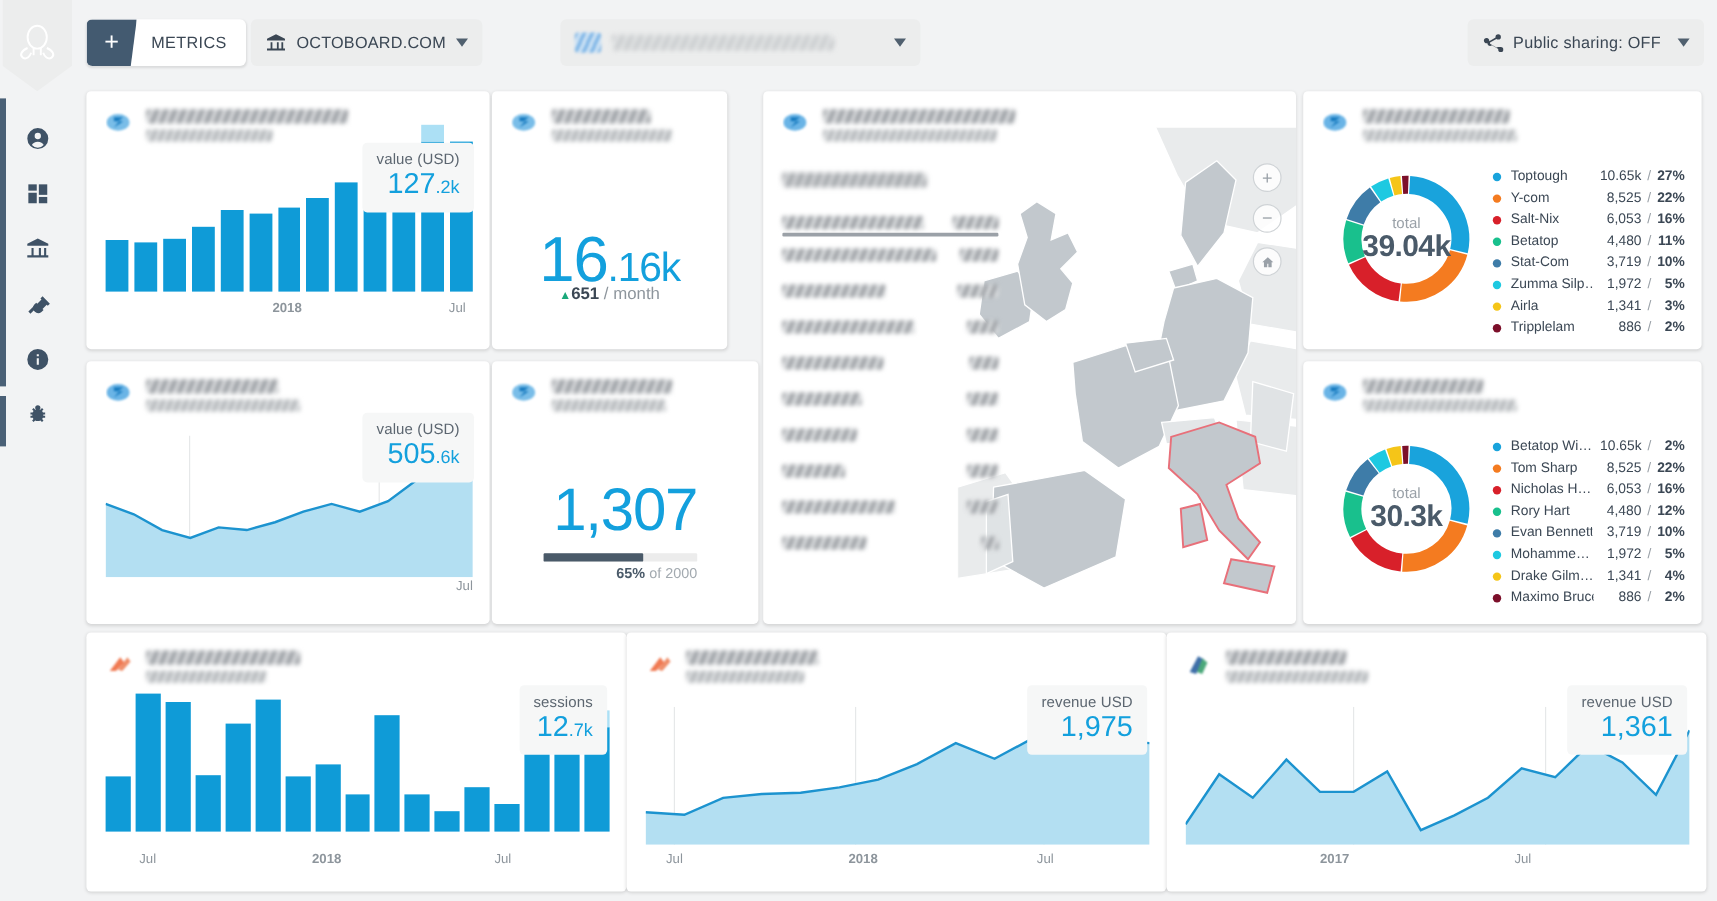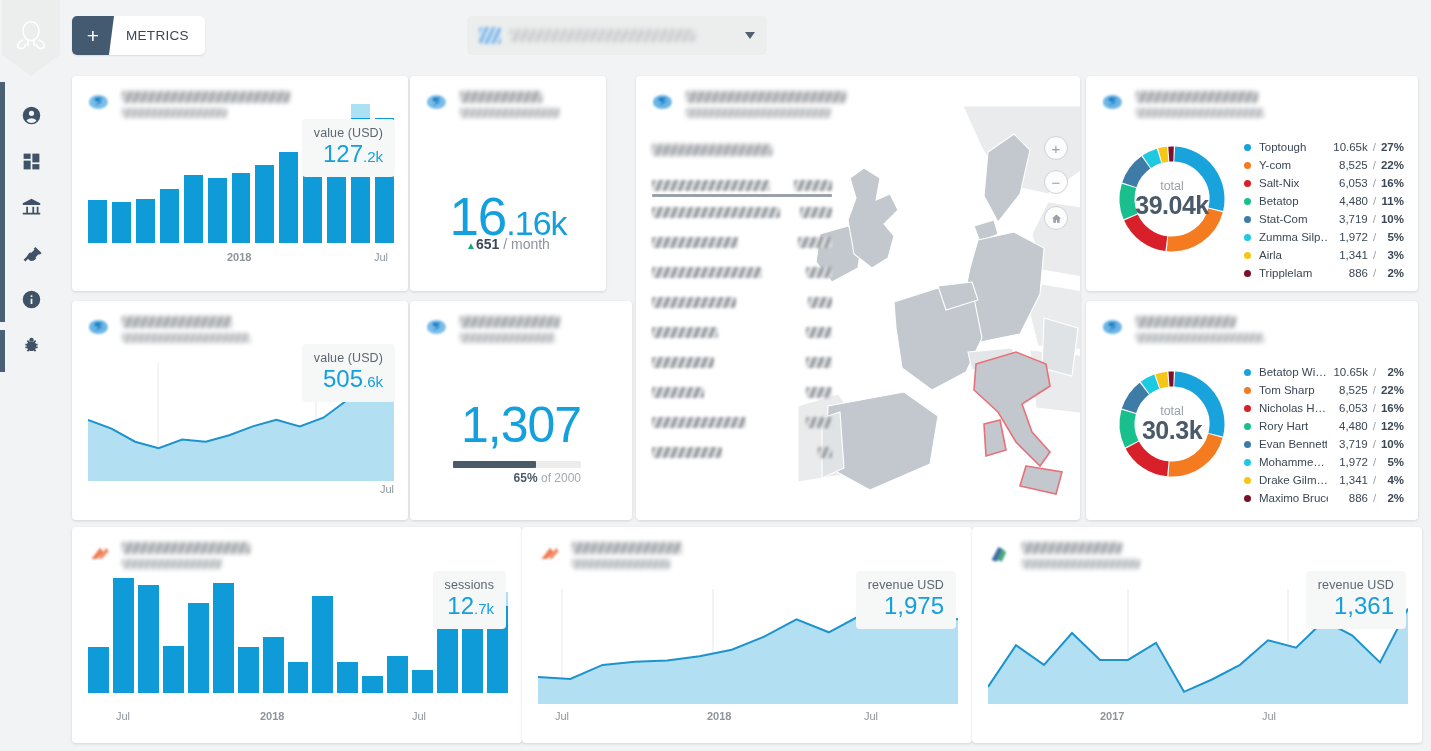--- a/index.html
+++ b/index.html
@@ -230,29 +230,43 @@
       </div>
     </div>
   </div>
 
   <div class="topbar">
     <div class="btn-metrics">
       <div class="metrics-plus">+</div>
       <div class="metrics-label">METRICS</div>
     </div>
 
+    <div class="dd dd-domain">
+      <svg viewBox="0 0 24 24">
+        <path d="M12 2L2 7v2h20V7L12 2zM4 11v7H2v2h20v-2h-2v-7h-2v7h-3v-7h-2v7H8v-7H6v7H4v-7z"></path>
+      </svg>
+      <span class="lbl">OCTOBOARD.COM</span>
+      <span class="caret"></span>
+    </div>
 
     <div class="dd dd-team">
       <div style="display:flex;align-items:center;gap:9px;">
         <span class="blur-logo"></span>
         <span class="blur-line"></span>
       </div>
       <span class="caret"></span>
     </div>
 
+    <div class="dd dd-share">
+      <svg viewBox="0 0 24 24">
+        <path d="M18 16.1c-.8 0-1.4.3-2 .8l-7.1-4.2c.1-.2.1-.5.1-.7s0-.5-.1-.7L16 7.2c.5.5 1.2.8 2 .8a3 3 0 10-3-3c0 .3 0 .5.1.7L8 9.8A3 3 0 106 12c0 1.7 1.3 3 3 3 .8 0 1.5-.3 2-.8l7.1 4.2c-.1.2-.1.4-.1.6a2.9 2.9 0 102.9-2.9z"></path>
+      </svg>
+      <span class="lbl">Public sharing: OFF</span>
+      <span class="caret" style="margin-left:6px;"></span>
+    </div>
   </div>
 
   <div class="card" style="left:72px; top:76px; width:336px; height:215px;">
     <div class="w-head">
       <svg class="t-ico" viewBox="0 0 30 22">
         <g style="filter:blur(1.1px)">
           <ellipse cx="12" cy="11" rx="11" ry="8" fill="#79bde8"></ellipse>
           <path d="M8 6 h9 l-5 4 h5 l-9 6 5-6 h-5z" fill="#1579be"></path>
         </g>
       </svg>

